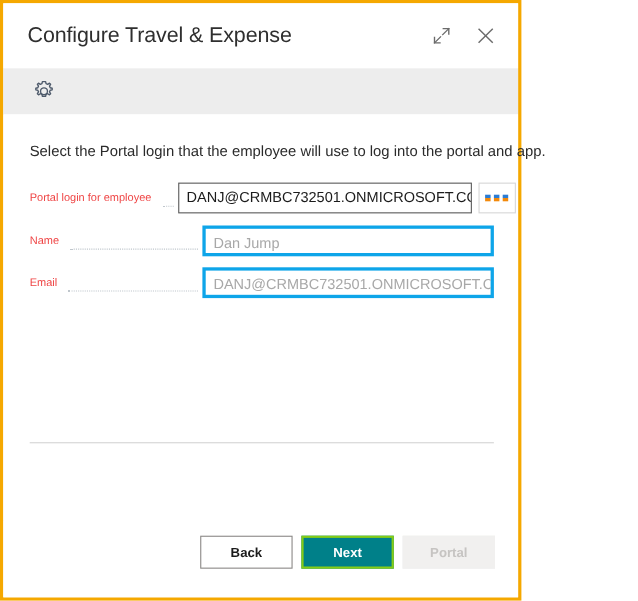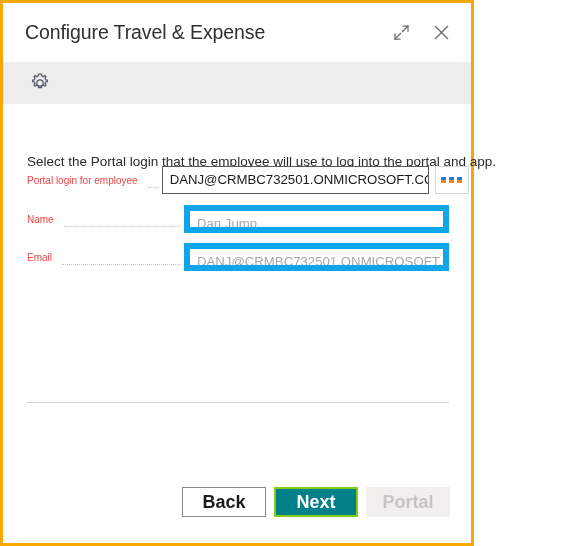--- a/index.html
+++ b/index.html
@@ -89,21 +89,20 @@
     background: #ffffff;
   }
 
   .instruction {
     position: absolute;
     left: 24px;
     top: 26px;
     font-size: 13.5px;
     color: #2b2b2b;
     white-space: nowrap;
-    margin-top: 24px;
   }
 
   .field-row {
     position: absolute;
     left: 24px;
     right: 22px;
     height: 28px;
     display: flex;
     align-items: center;
   }
@@ -131,21 +130,21 @@
   .field-input {
     box-sizing: border-box;
     flex: 0 0 auto;
     width: 265px;
     height: 28px;
     padding: 0 7px;
     font-family: "Liberation Sans", sans-serif;
     font-size: 13.2px;
     line-height: 26px;
     background: #ffffff;
-    border: 6px solid #0ea5e9;
+    border: 3px solid #0ea5e9;
     color: #a8a8a8;
     white-space: nowrap;
     overflow: hidden;
     text-overflow: clip;
     outline: none;
   }
   .field-input.active {
     border: 1px solid #595959;
     color: #1b1b1b;
     width: 267px;
@@ -194,21 +193,21 @@
     display: flex;
     align-items: center;
     gap: 8px;
   }
   .btn {
     box-sizing: border-box;
     height: 30px;
     min-width: 84px;
     padding: 0 14px;
     font-family: "Liberation Sans", sans-serif;
-    font-size: 18px;
+    font-size: 12px;
     font-weight: bold;
     cursor: pointer;
     border-radius: 0;
   }
   .btn-secondary {
     background: #ffffff;
     border: 1px solid #8a8886;
     color: #1b1b1b;
   }
   .btn-primary {

